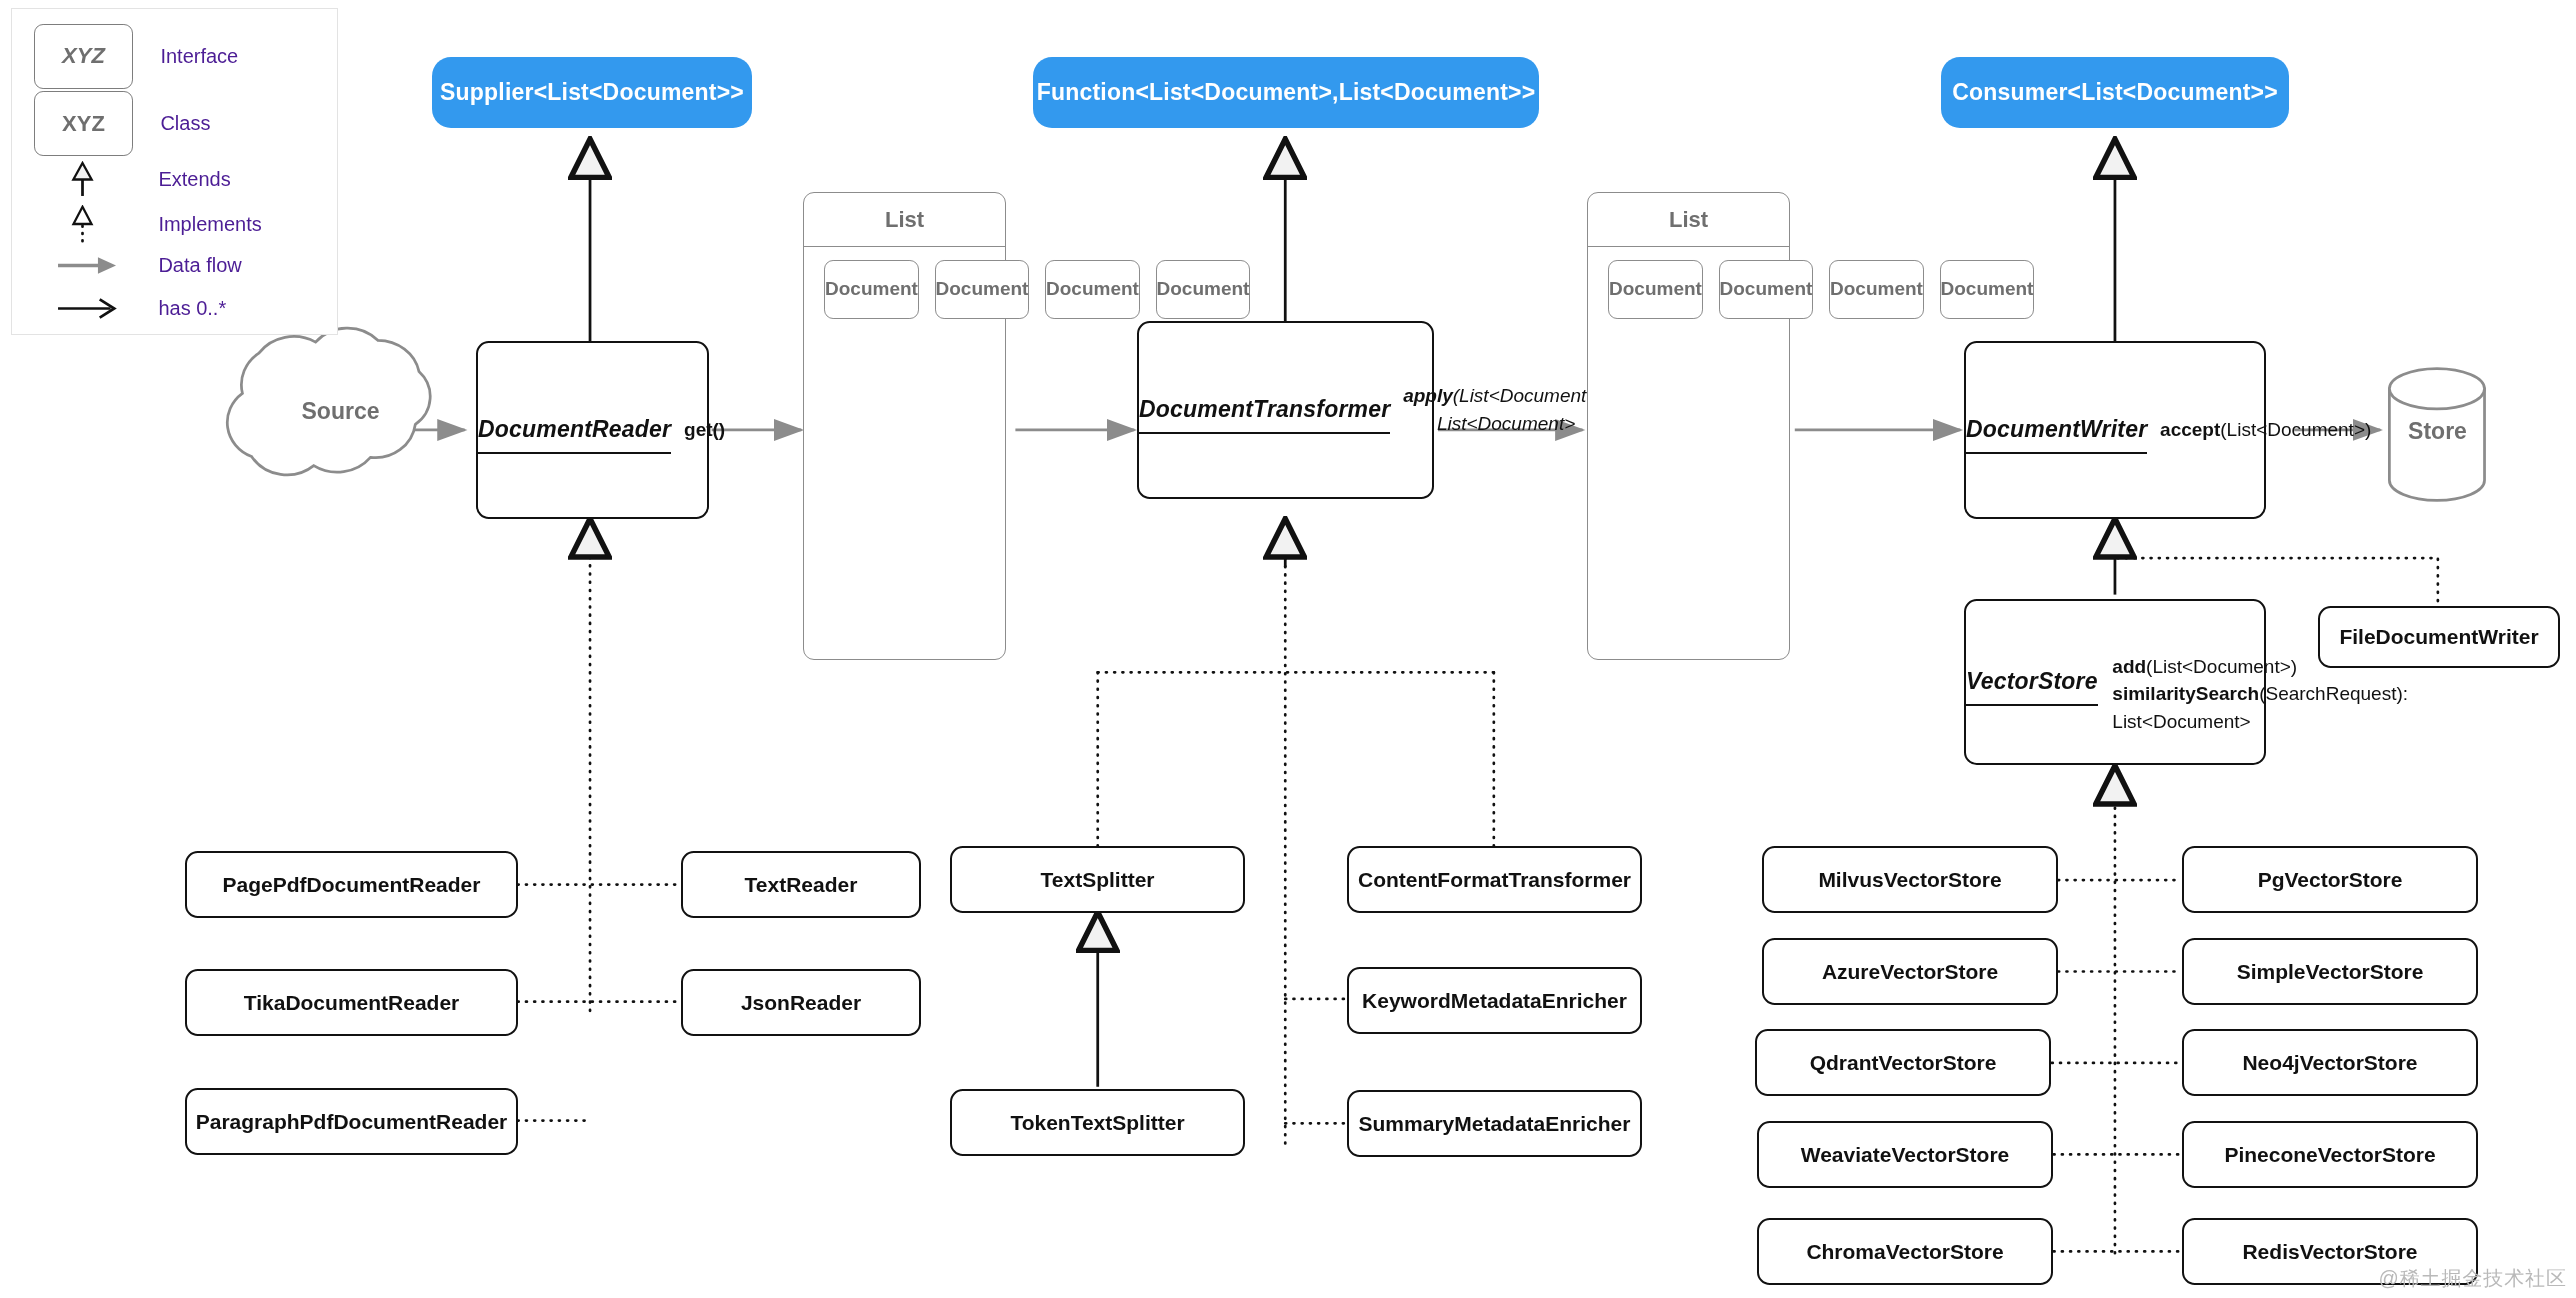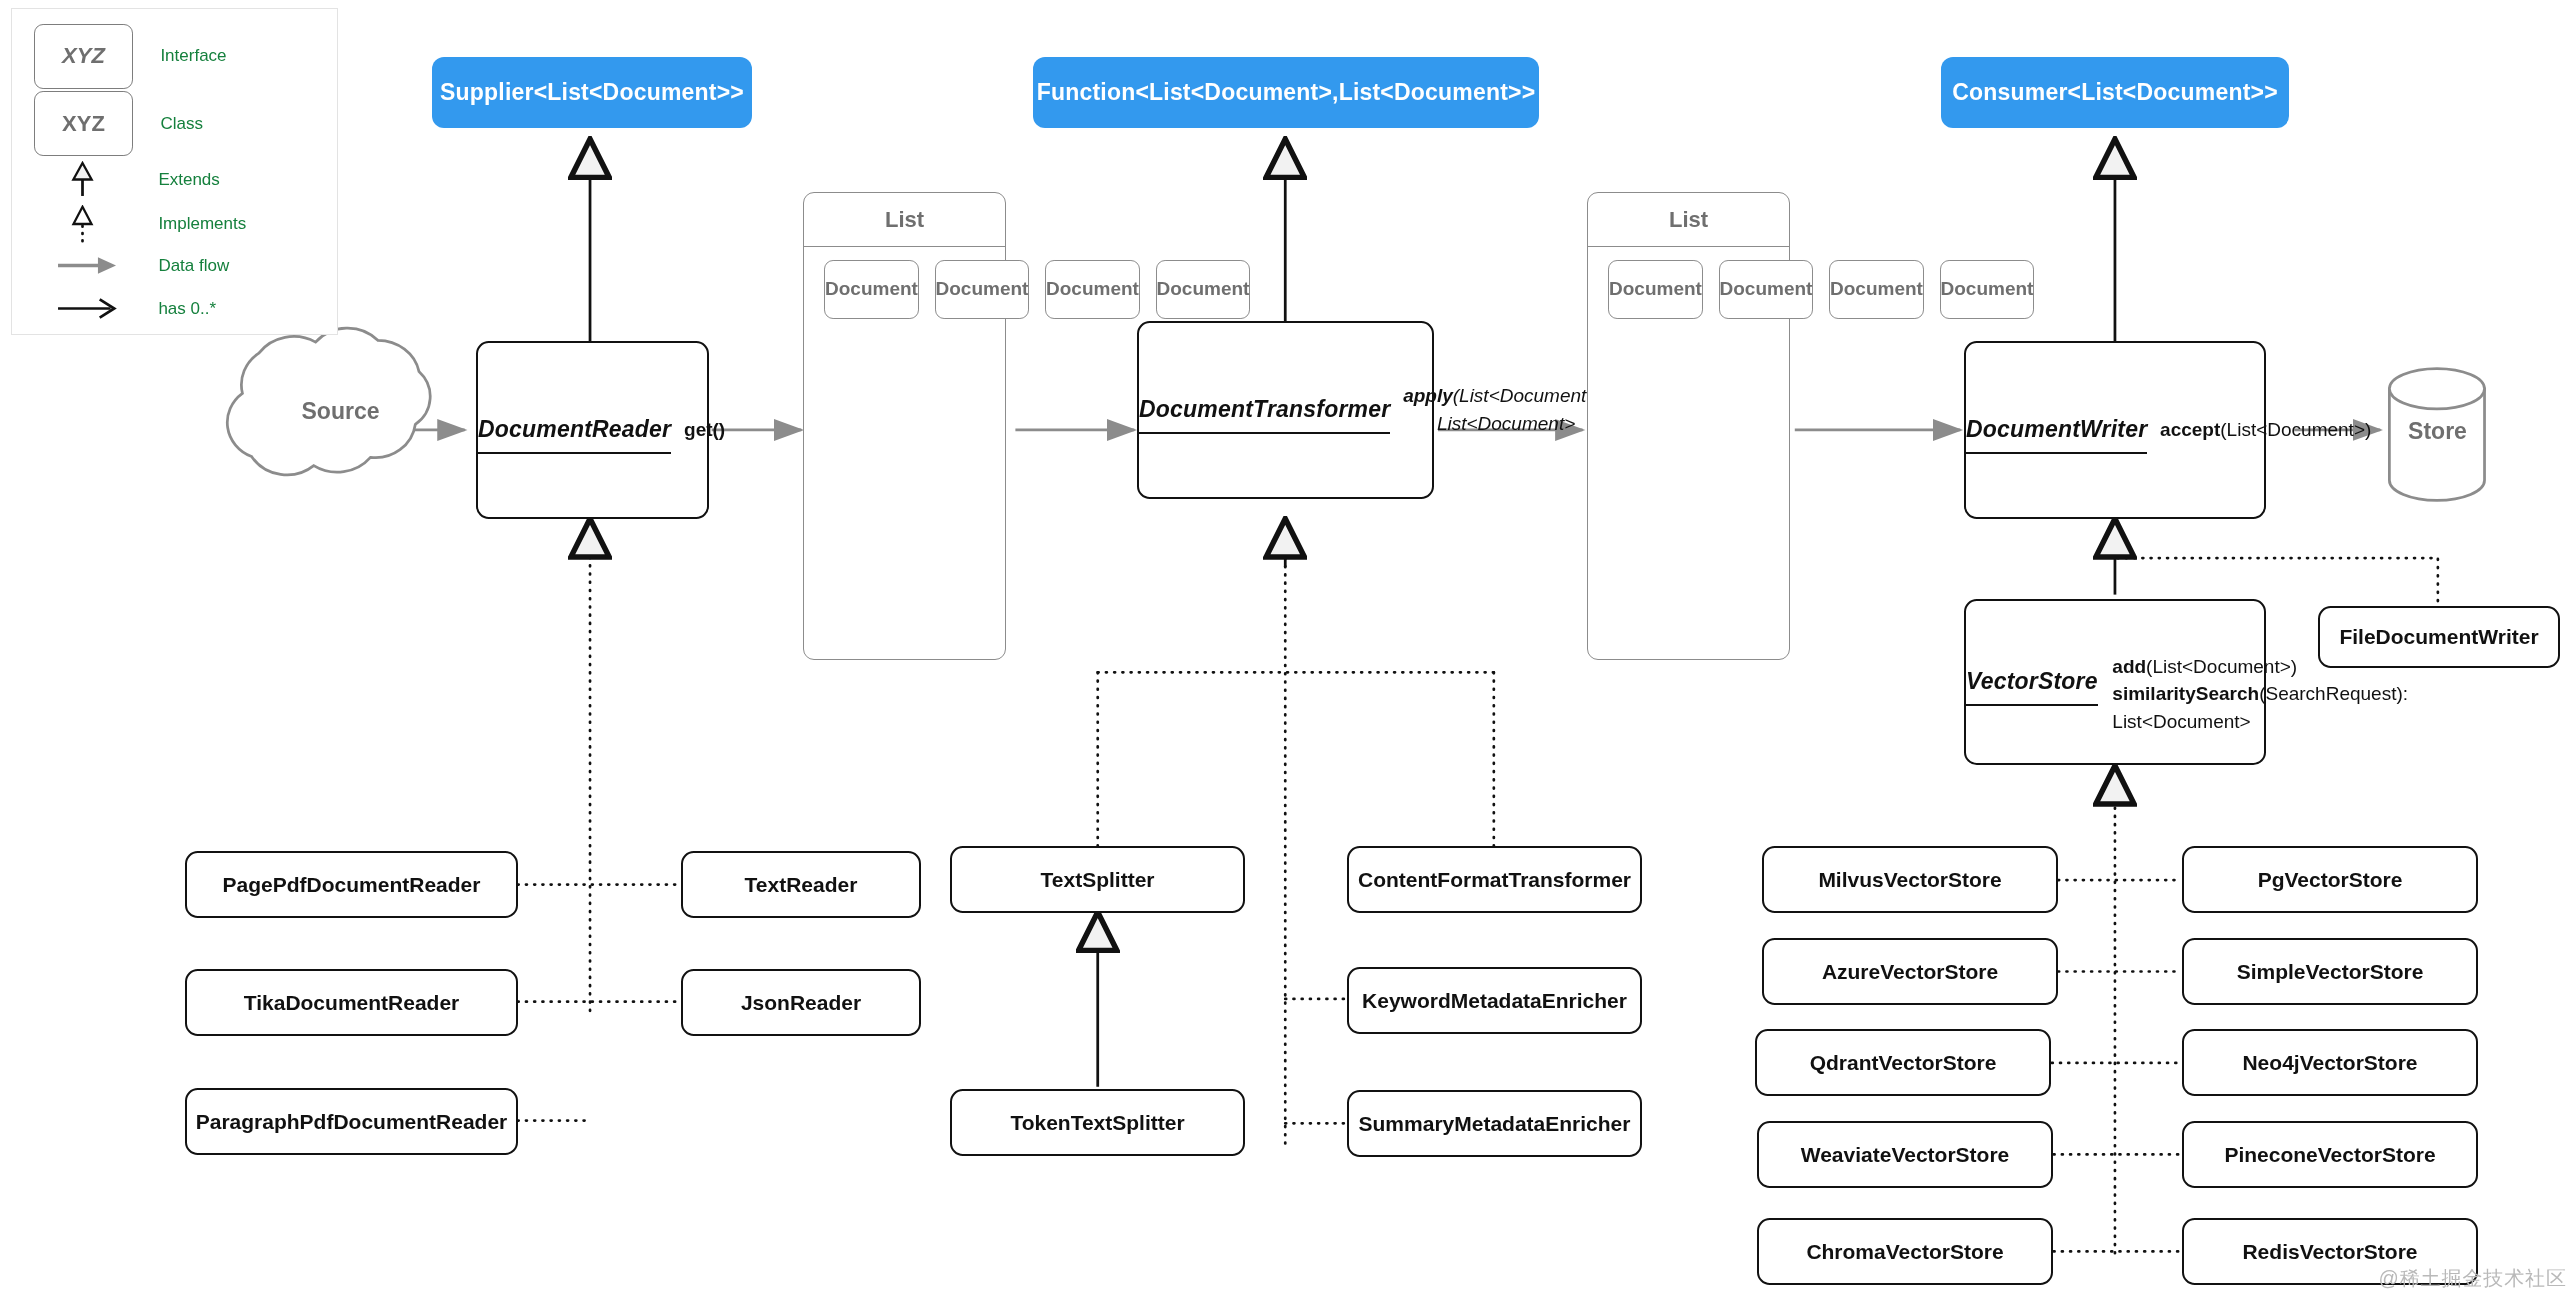--- a/index.html
+++ b/index.html
@@ -21,39 +21,39 @@
         justify-content:center;padding:0 12.8px;box-sizing:border-box;}
   .iface .body.lefty{align-items:flex-start;justify-content:flex-start;
         text-align:left;padding:24px 14.6px 0 14.6px;}
   .sig{font-size:19px;color:#111;line-height:1.45;}
   .sig b{font-weight:bold;}
   .sig.ital{font-style:italic;}
 
   .cls{background:#fff;border:2.7px solid #111;border-radius:12.8px;
        font-weight:bold;font-size:21px;color:#111;padding:0 7.3px;}
 
-  .fn{background:#3399EE;border-radius:12px;color:#fff;font-weight:bold;
+  .fn{background:#3399EE;border-radius:19px;color:#fff;font-weight:bold;
       font-size:23px;letter-spacing:0.2px;}
 
   
   .listbox{position:absolute;box-sizing:border-box;border:1.8px solid #8c8c8c;
            border-radius:11px;background:#fff;}
   .listbox .lhdr{height:53px;border-bottom:1.8px solid #8c8c8c;display:flex;
            align-items:center;justify-content:center;font-weight:bold;
            font-size:22px;color:#6f6f6f;}
   .listbox .litems{padding:12.8px 20px;display:flex;flex-direction:row;gap:15.6px;}
   .doc{height:57px;border:1.8px solid #8c8c8c;border-radius:9.1px;background:#fff;
        display:flex;align-items:center;justify-content:center;
        font-weight:bold;font-size:19px;color:#6f6f6f;}
 
   
   #legend{position:absolute;left:11px;top:8.2px;width:325px;height:325px;
           border:1.8px solid #e3e3e3;background:#fff;}
   .lg-row{position:absolute;display:flex;align-items:center;}
-  .lg-txt{font-size:17px;color:#15803d;}
+  .lg-txt{font-size:20px;color:#4c1d95;}
   .lg-sh{width:97px;height:63px;border:1.8px solid #7d7d7d;border-radius:9.1px;
          background:#fff;display:flex;align-items:center;justify-content:center;
          font-weight:bold;font-size:22px;color:#6f6f6f;}
   .lg-sh.it{font-style:italic;}
   .cloudtxt{position:absolute;font-weight:bold;font-size:23px;color:#6f6f6f;}
   .storetxt{position:absolute;font-weight:bold;font-size:23px;color:#6f6f6f;}
 
   #watermark{position:absolute;right:9.1px;bottom:7.3px;font-size:20px;color:#b9b9b9;
              letter-spacing:0.9px;margin-left:7px;}
 </style>

